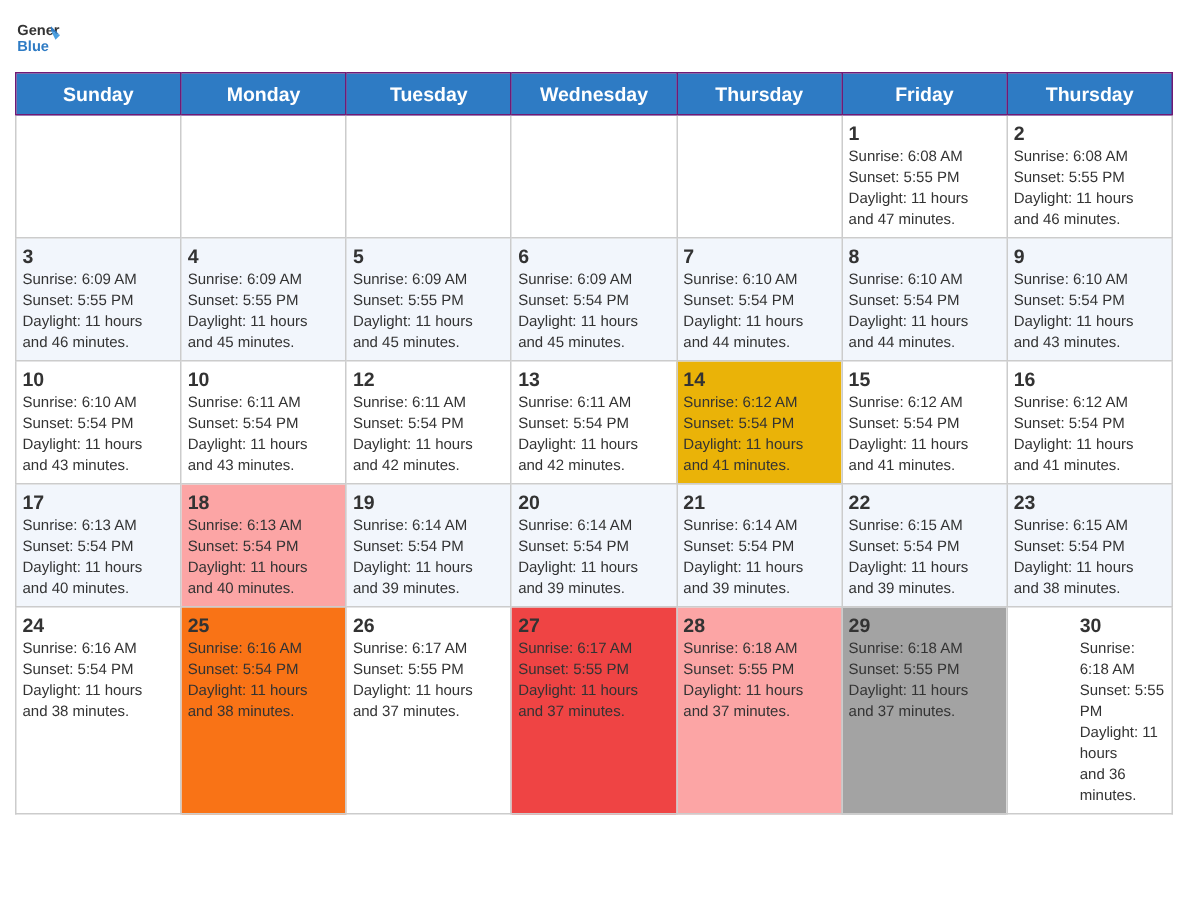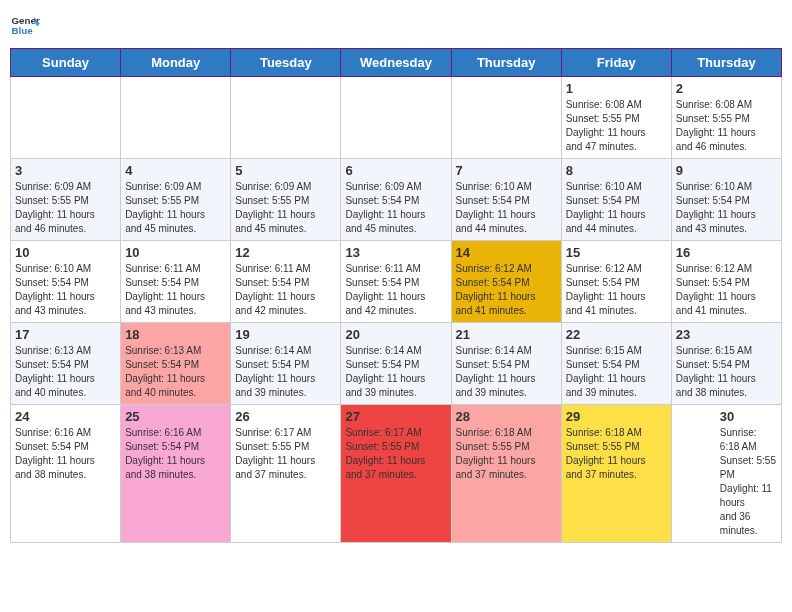--- a/index.html
+++ b/index.html
@@ -298,21 +298,21 @@
         </td>
       </tr>
       <tr>
         <td style="background: rgb(255, 255, 255);">
           <span class="day-num">24</span>
           <div class="day-info" style="white-space: pre-line;">Sunrise: 6:16 AM
 Sunset: 5:54 PM
 Daylight: 11 hours
 and 38 minutes.</div>
         </td>
-        <td style="background: #f9a8d4;">
+        <td style="background: #f97316;">
           <span class="day-num">25</span>
           <div class="day-info" style="white-space: pre-line;">Sunrise: 6:16 AM
 Sunset: 5:54 PM
 Daylight: 11 hours
 and 38 minutes.</div>
         </td>
         <td style="background: rgb(255, 255, 255);">
           <span class="day-num">26</span>
           <div class="day-info" style="white-space: pre-line;">Sunrise: 6:17 AM
 Sunset: 5:55 PM
@@ -326,21 +326,21 @@
 Daylight: 11 hours
 and 37 minutes.</div>
         </td>
         <td style="background: #fca5a5;">
           <span class="day-num">28</span>
           <div class="day-info" style="white-space: pre-line;">Sunrise: 6:18 AM
 Sunset: 5:55 PM
 Daylight: 11 hours
 and 37 minutes.</div>
         </td>
-        <td style="background: #fde047;">
+        <td style="background: #a3a3a3;">
           <span class="day-num">29</span>
           <div class="day-info" style="white-space: pre-line;">Sunrise: 6:18 AM
 Sunset: 5:55 PM
 Daylight: 11 hours
 and 37 minutes.</div>
         </td>
         <td style="background: rgb(255, 255, 255); padding-left: 48px;">
           <span class="day-num">30</span>
           <div class="day-info" style="white-space: pre-line;">Sunrise: 6:18 AM
 Sunset: 5:55 PM

